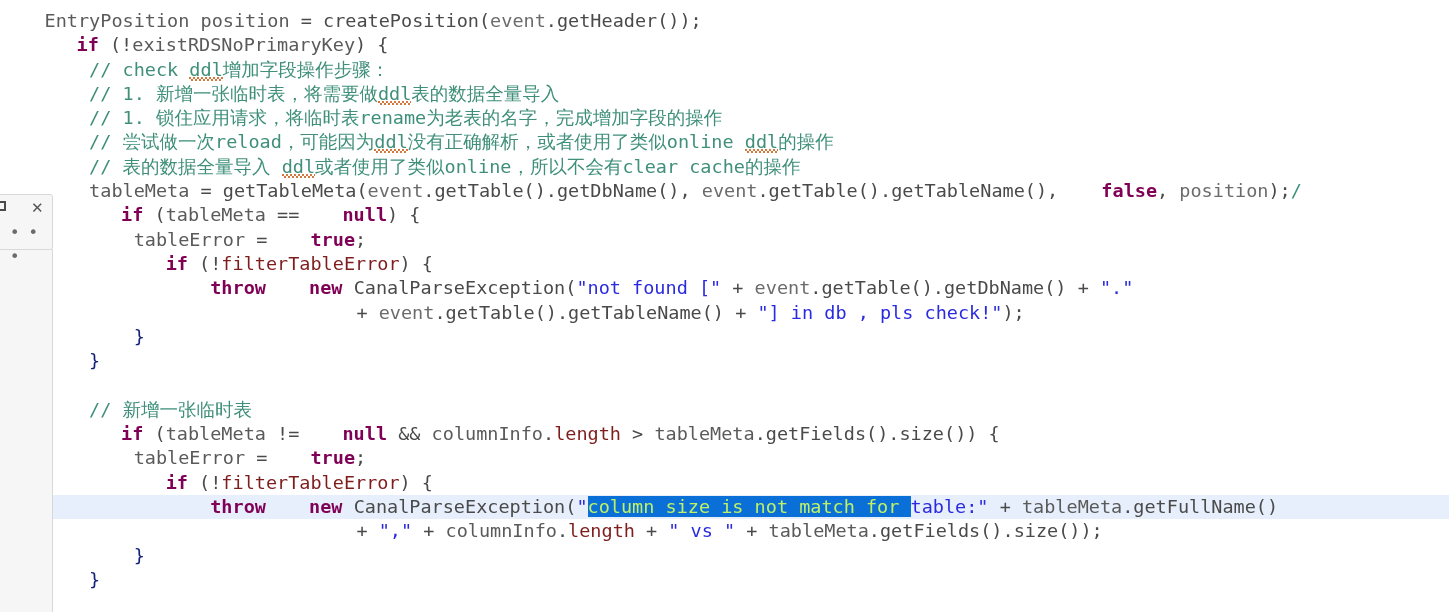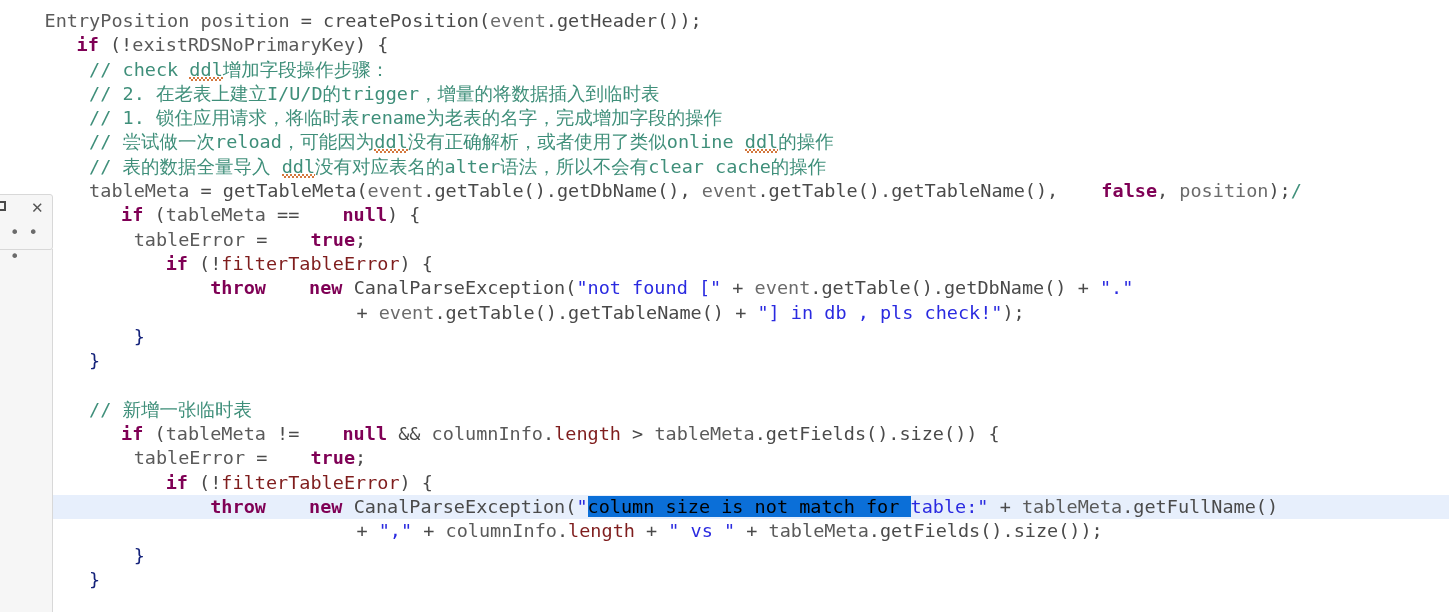--- a/index.html
+++ b/index.html
@@ -61,21 +61,21 @@
   .tk-field    { color: #7f1d1d; }
   .tk-str      { color: #2a2ae0; }
   .tk-comment  { color: #3f8f7a; }
   .tk-punct    { color: #4a4a4a; }
   .tk-brace    { color: #14227a; }
   .tk-op       { color: #4a4a4a; }
 
   
   .sel {
     background: #0b6fd8;
-    color: #000000;
+    color: #bef264;
   }
 
   
   .squiggle {
     position: relative;
     text-decoration: none;
   }
   .squiggle::after {
     content: "";
     position: absolute;
@@ -158,24 +158,24 @@
 </head>
 <body>
 
 <div id="app">
 
   <div id="code-surface">
     <div id="code-lines">
         <div class="code-line first"><span class="tk-plain">    </span><span class="tk-plain">EntryPosition position</span><span class="tk-op"> = </span><span class="tk-method">createPosition</span><span class="tk-punct">(</span><span class="tk-ident">event</span><span class="tk-method">.getHeader</span><span class="tk-punct">());</span></div>
         <div class="code-line"><span class="tk-plain">    </span><span class="tk-kw">if</span><span class="tk-punct"> (!</span><span class="tk-plain">existRDSNoPrimaryKey</span><span class="tk-punct">) {</span></div>
         <div class="code-line"><span class="tk-comment">        // check </span><span class="tk-comment squiggle">ddl</span><span class="tk-comment">增加字段操作步骤：</span></div>
-        <div class="code-line"><span class="tk-comment">        // 2. 在老表上建立I/U/D的trigger，增量的将数据插入到临时表</span></div>
+        <div class="code-line"><span class="tk-comment">        // 1. 新增一张临时表，将需要做</span><span class="tk-comment squiggle">ddl</span><span class="tk-comment">表的数据全量导入</span></div>
         <div class="code-line"><span class="tk-comment">        // 1. 锁住应用请求，将临时表rename为老表的名字，完成增加字段的操作</span></div>
         <div class="code-line"><span class="tk-comment">        // 尝试做一次reload，可能因为</span><span class="tk-comment squiggle">ddl</span><span class="tk-comment">没有正确解析，或者使用了类似online </span><span class="tk-comment squiggle">ddl</span><span class="tk-comment">的操作</span></div>
-        <div class="code-line"><span class="tk-comment">        // 表的数据全量导入 </span><span class="tk-comment squiggle">ddl</span><span class="tk-comment">没有对应表名的alter语法，所以不会有clear cache的操作</span></div>
+        <div class="code-line"><span class="tk-comment">        // 表的数据全量导入 </span><span class="tk-comment squiggle">ddl</span><span class="tk-comment">或者使用了类似online，所以不会有clear cache的操作</span></div>
         <div class="code-line"><span class="tk-plain">        </span><span class="tk-plain">tableMeta</span><span class="tk-op"> = </span><span class="tk-method">getTableMeta</span><span class="tk-punct">(</span><span class="tk-ident">event</span><span class="tk-method">.getTable</span><span class="tk-punct">().</span><span class="tk-method">getDbName</span><span class="tk-punct">(), </span><span class="tk-ident">event</span><span class="tk-method">.getTable</span><span class="tk-punct">().</span><span class="tk-method">getTableName</span><span class="tk-punct">(), </span><span class="tk-kw">false</span><span class="tk-punct">, </span><span class="tk-ident">position</span><span class="tk-punct">);</span><span class="tk-comment">/</span></div>
         <div class="code-line"><span class="tk-plain">        </span><span class="tk-kw">if</span><span class="tk-punct"> (</span><span class="tk-plain">tableMeta</span><span class="tk-op"> == </span><span class="tk-kw">null</span><span class="tk-punct">) {</span></div>
         <div class="code-line"><span class="tk-plain">            </span><span class="tk-plain">tableError</span><span class="tk-op"> = </span><span class="tk-kw">true</span><span class="tk-punct">;</span></div>
         <div class="code-line"><span class="tk-plain">            </span><span class="tk-kw">if</span><span class="tk-punct"> (!</span><span class="tk-field">filterTableError</span><span class="tk-punct">) {</span></div>
         <div class="code-line"><span class="tk-plain">                </span><span class="tk-kw">throw</span><span class="tk-plain"> </span><span class="tk-kw">new</span><span class="tk-plain"> </span><span class="tk-method">CanalParseException</span><span class="tk-punct">(</span><span class="tk-str">"not found ["</span><span class="tk-op"> + </span><span class="tk-ident">event</span><span class="tk-method">.getTable</span><span class="tk-punct">().</span><span class="tk-method">getDbName</span><span class="tk-punct">()</span><span class="tk-op"> + </span><span class="tk-str">"."</span></div>
         <div class="code-line"><span class="tk-op">                                + </span><span class="tk-ident">event</span><span class="tk-method">.getTable</span><span class="tk-punct">().</span><span class="tk-method">getTableName</span><span class="tk-punct">()</span><span class="tk-op"> + </span><span class="tk-str">"] in db , pls check!"</span><span class="tk-punct">);</span></div>
         <div class="code-line"><span class="tk-brace">            }</span></div>
         <div class="code-line"><span class="tk-brace">        }</span></div>
         <div class="code-line"><span class="tk-plain"></span></div>
         <div class="code-line"><span class="tk-comment">        // 新增一张临时表</span></div>

